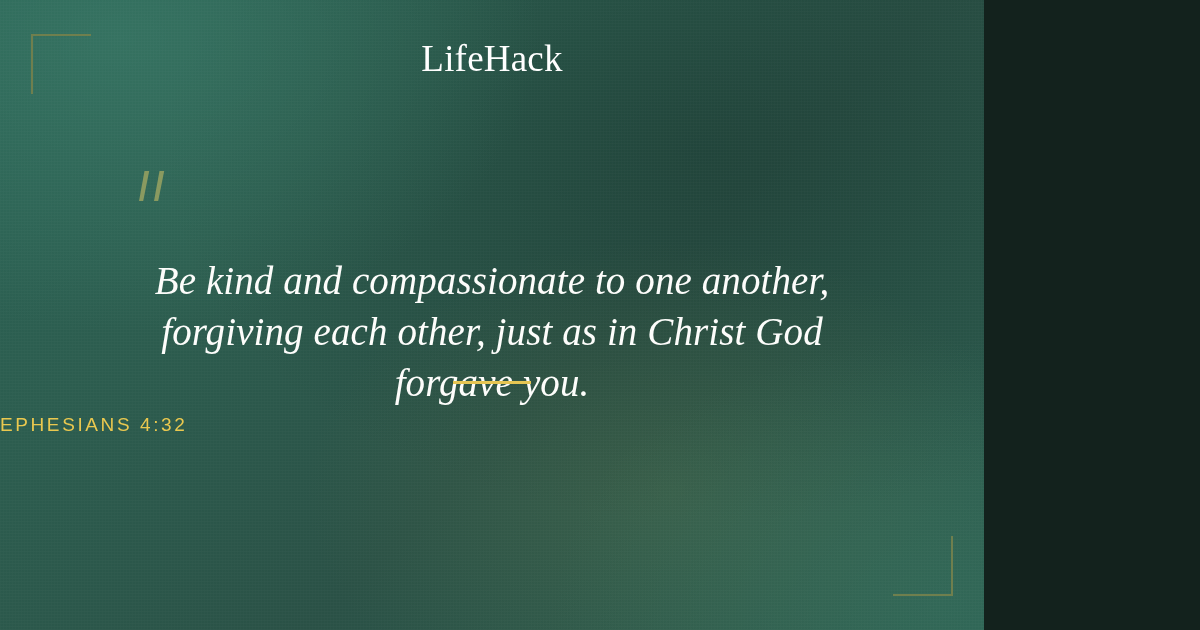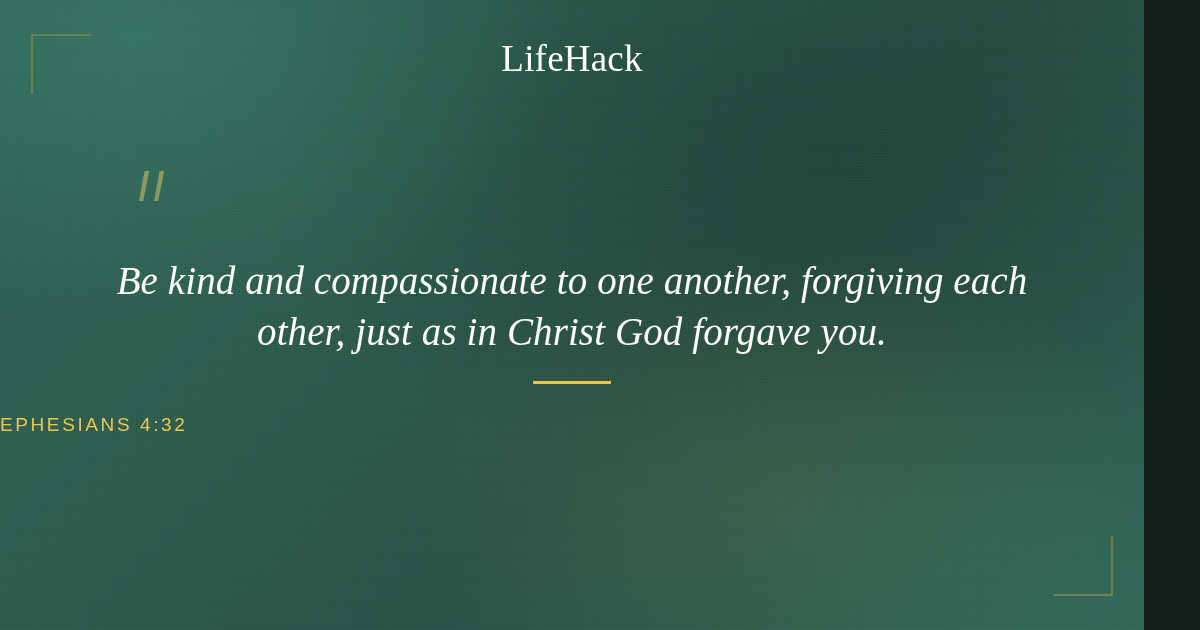--- a/index.html
+++ b/index.html
@@ -4,21 +4,21 @@
 <title>LifeHack Quote Card</title>
 <style>
   html, body {
     margin: 0;
     padding: 0;
     background: #13221d;
   }
 
   .card {
     position: relative;
-    width: 1144px;
+    width: 984px;
     height: 630px;
     overflow: hidden;
     background-color: #14532d;
     font-family: "Liberation Sans", sans-serif;
     -webkit-font-smoothing: antialiased;
   }
 
   
   .bg-base {
     position: absolute;

